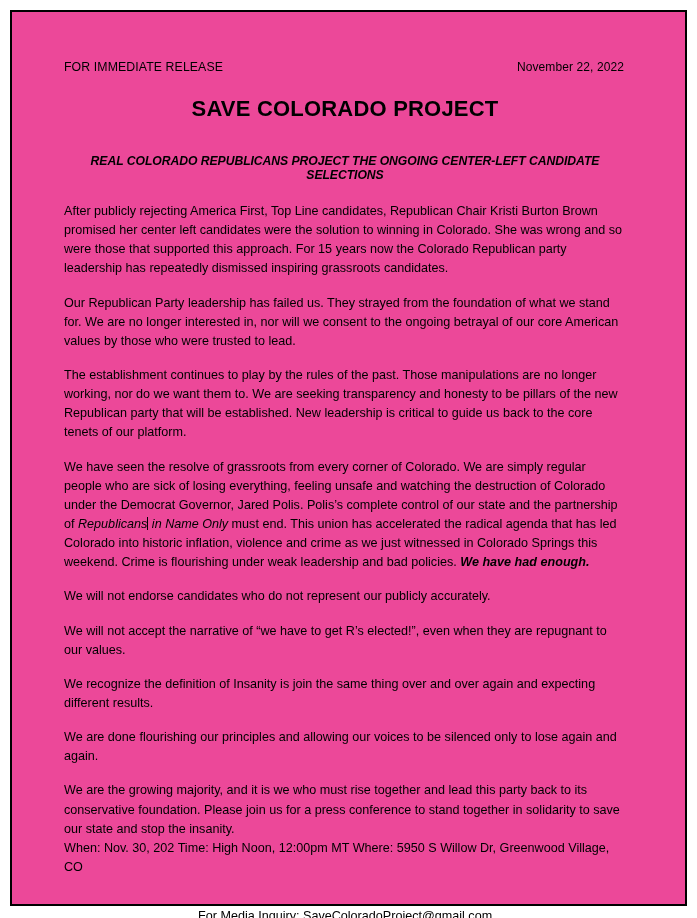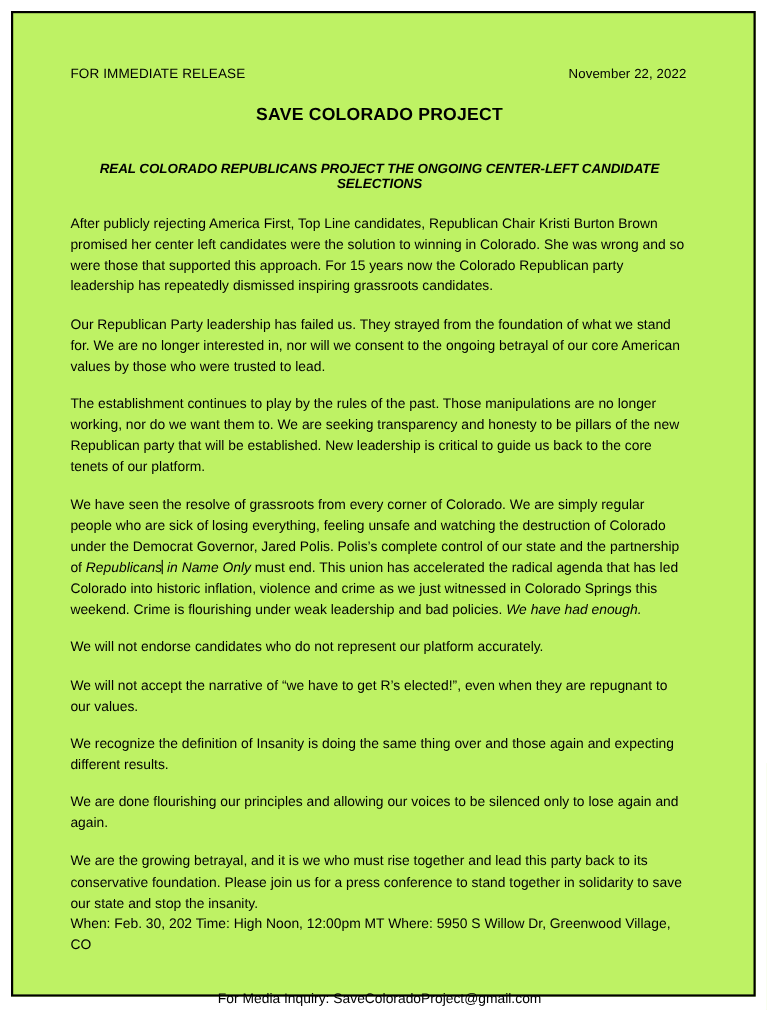--- a/index.html
+++ b/index.html
@@ -16,21 +16,21 @@
     overflow: hidden;
   }
   .page {
     position: absolute;
     left: 10px;
     top: 10px;
     width: 677px;
     height: 896px;
     border: 2px solid #000000;
     box-sizing: border-box;
-    background: #bef264;
+    background: #ec4899;
   }
   .page-inner {
     position: absolute;
     left: 52px;
     top: 48px;
     width: 562px;
   }
   .header-row {
     display: flex;
     justify-content: space-between;
@@ -40,21 +40,21 @@
   }
   .release-label {
     font-size: 12.3px;
   }
   .release-date {
     font-size: 12px;
     padding-right: 2px;
   }
   .doc-title {
     text-align: center;
-    font-size: 16px;
+    font-size: 22px;
     font-weight: bold;
     letter-spacing: 0.2px;
     margin-top: 22px;
   }
   .doc-subtitle {
     text-align: center;
     font-size: 12.2px;
     font-weight: bold;
     font-style: italic;
     letter-spacing: -0.05px;
@@ -71,21 +71,21 @@
   }
   .para.tight {
     margin-bottom: 0;
   }
   .para b {
     font-weight: normal;
   }
   .para i {
   }
   .para .bi {
-    font-weight: normal;
+    font-weight: bold;
     font-style: italic;
   }
   .caret {
     display: inline-block;
     width: 1px;
     height: 13px;
     background: #000;
     vertical-align: -2px;
     margin-left: 0px;
   }
@@ -113,29 +113,29 @@
     <div class="body-block">
 
       <p class="para">After publicly rejecting America First, Top Line candidates, Republican Chair Kristi Burton Brown promised her center left candidates were the solution to winning in Colorado. She was wrong and so were those that supported this approach. For 15 years now the Colorado Republican party leadership has repeatedly dismissed inspiring grassroots candidates.</p>
 
       <p class="para"><b>Our Republican Party leadership has failed us.</b><span>  They strayed from the foundation of what we stand for. We are no longer interested in, nor will we consent to the ongoing betrayal of our core American values by those who were trusted to lead.</span></p>
 
       <p class="para"><span>The establishment continues to play by the rules of the past.  Those manipulations are no longer working, nor do we want them to. We are seeking transparency and honesty to be pillars of the new Republican party that will be established. </span><b>New leadership is critical to guide us back to the core tenets of our platform.</b></p>
 
       <p class="para"><span>We have seen the resolve of grassroots from every corner of Colorado. We are simply regular people who are sick of losing everything, feeling unsafe and watching the destruction of Colorado under the Democrat Governor, Jared Polis. Polis’s complete control of our state and the partnership of </span><i>Republicans</i><span class="caret"></span> <i>in Name Only</i><span> must end.  This union has accelerated the radical agenda that has led Colorado into historic inflation, violence and crime as we just witnessed in Colorado Springs this weekend. Crime is flourishing under weak leadership and bad policies. </span><span class="bi">We have had enough.</span></p>
 
-      <p class="para">We will not endorse candidates who do not represent our platform accurately.</p>
+      <p class="para">We will not endorse candidates who do not represent our publicly accurately.</p>
 
       <p class="para">We will not accept the narrative of “we have to get R’s elected!”, even when they are repugnant to our values.</p>
 
-      <p class="para">We recognize the definition of Insanity is doing the same thing over and those again and expecting different results.</p>
+      <p class="para">We recognize the definition of Insanity is join the same thing over and over again and expecting different results.</p>
 
       <p class="para">We are done flourishing our principles and allowing our voices to be silenced only to lose again and again.</p>
 
-      <p class="para tight"><b>We are the growing betrayal, and it is we who must rise together and lead this party back to its conservative foundation.</b><span> Please join us for a press conference to stand together in solidarity to save our state and stop the insanity.</span></p>
+      <p class="para tight"><b>We are the growing majority, and it is we who must rise together and lead this party back to its conservative foundation.</b><span> Please join us for a press conference to stand together in solidarity to save our state and stop the insanity.</span></p>
 
-      <p class="para tight">When: Feb. 30, 202 Time: High Noon, 12:00pm MT Where: 5950 S Willow Dr, Greenwood Village, CO</p>
+      <p class="para tight">When: Nov. 30, 202 Time: High Noon, 12:00pm MT Where: 5950 S Willow Dr, Greenwood Village, CO</p>
 
       <p class="contact-line">For Media Inquiry: SaveColoradoProject@gmail.com</p>
 
     </div>
   </div>
 </div>
 
 </body></html>

